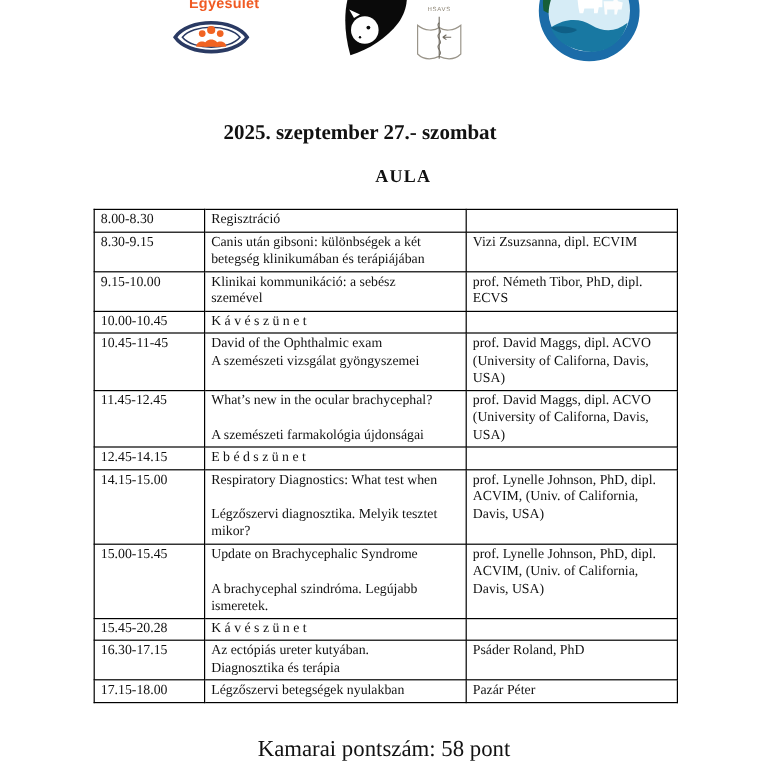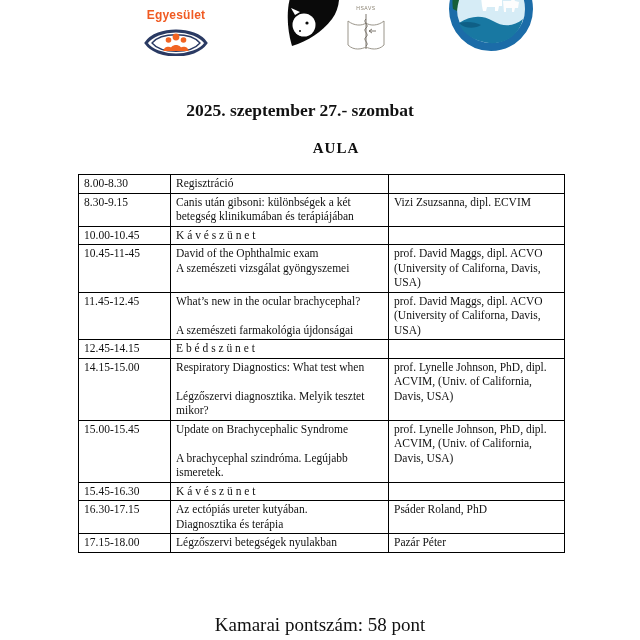--- a/index.html
+++ b/index.html
@@ -1,21 +1,21 @@
 <!DOCTYPE html>
 <html><head>
 <meta charset="utf-8">
 <style>
   html,body{margin:0;padding:0;background:#fff;}
   .page{position:relative;width:640px;height:640px;background:#ffffff;overflow:hidden;
         font-family:"Liberation Serif",serif;color:#111;}
 
   
   .logo-strip{position:absolute;top:0;left:0;width:640px;height:56px;overflow:hidden;}
-  .logo-egy{position:absolute;left:136px;top:12px;width:80px;text-align:center;}
+  .logo-egy{position:absolute;left:136px;top:0;width:80px;text-align:right;}
   .egy-text{font-family:"Liberation Sans",sans-serif;font-weight:bold;font-size:12px;
             color:#f05a22;margin-top:-4px;letter-spacing:.2px;}
   .logo-egy svg{display:block;margin:1px auto 0;}
   .logo-mid-animal{position:absolute;left:284px;top:-26px;}
   .logo-mid-book{position:absolute;left:341px;top:5px;width:50px;text-align:center;}
   .hsavs-text{font-family:"Liberation Sans",sans-serif;font-size:5px;color:#8a8272;
               letter-spacing:.6px;line-height:6px;}
   .logo-right{position:absolute;left:447px;top:-33px;}
 
   
@@ -117,20 +117,31 @@
           <td class="col-time">8.30-9.15</td>
           <td class="col-program">
             <div class="cell-line">Canis után gibsoni: különbségek a két</div>
             <div class="cell-line">betegség klinikumában és terápiájában</div>
           </td>
           <td class="col-speaker">
             <div class="cell-line">Vizi Zsuzsanna, dipl. ECVIM</div>
           </td>
         </tr>
         <tr>
+          <td class="col-time">9.15-10.00</td>
+          <td class="col-program">
+            <div class="cell-line">Klinikai kommunikáció: a sebész</div>
+            <div class="cell-line">szemével</div>
+          </td>
+          <td class="col-speaker">
+            <div class="cell-line">prof. Németh Tibor, PhD, dipl.</div>
+            <div class="cell-line">ECVS</div>
+          </td>
+        </tr>
+        <tr>
           <td class="col-time">10.00-10.45</td>
           <td class="col-program">
             <div class="cell-line">K á v é s z ü n e t</div>
           </td>
           <td class="col-speaker"></td>
         </tr>
         <tr>
           <td class="col-time">10.45-11-45</td>
           <td class="col-program">
             <div class="cell-line">David of the Ophthalmic exam</div>
@@ -184,21 +195,21 @@
             <div class="cell-line">A brachycephal szindróma. Legújabb</div>
             <div class="cell-line">ismeretek.</div>
           </td>
           <td class="col-speaker">
             <div class="cell-line">prof. Lynelle Johnson, PhD, dipl.</div>
             <div class="cell-line">ACVIM, (Univ. of California,</div>
             <div class="cell-line">Davis, USA)</div>
           </td>
         </tr>
         <tr>
-          <td class="col-time">15.45-16.30</td>
+          <td class="col-time">15.45-20.28</td>
           <td class="col-program">
             <div class="cell-line">K á v é s z ü n e t</div>
           </td>
           <td class="col-speaker"></td>
         </tr>
         <tr>
           <td class="col-time">16.30-17.15</td>
           <td class="col-program">
             <div class="cell-line">Az ectópiás ureter kutyában.</div>
             <div class="cell-line">Diagnosztika és terápia</div>

